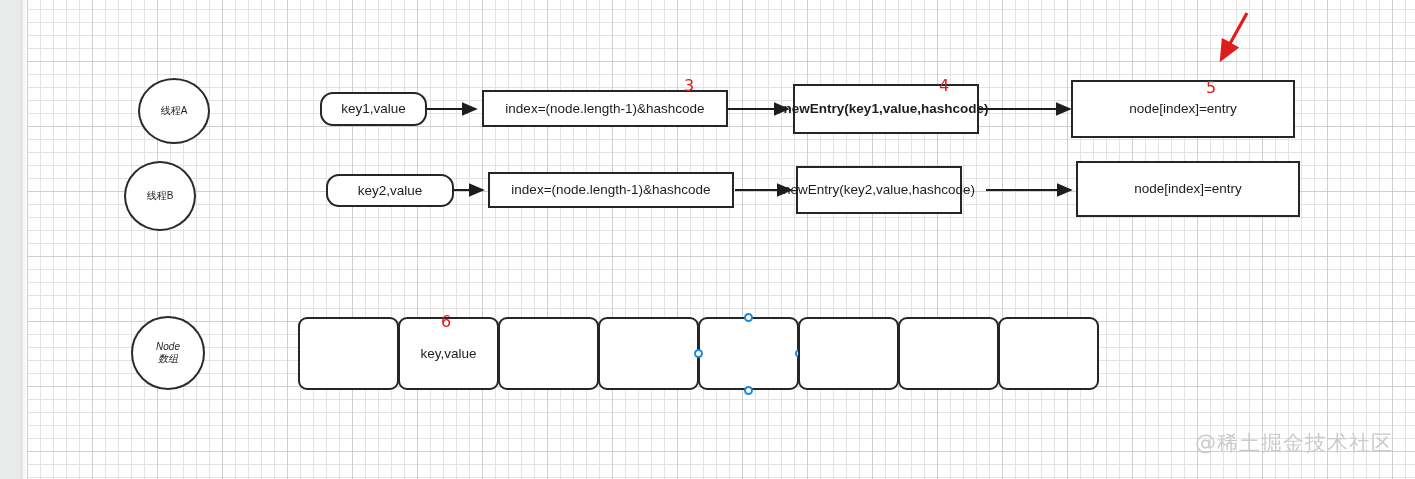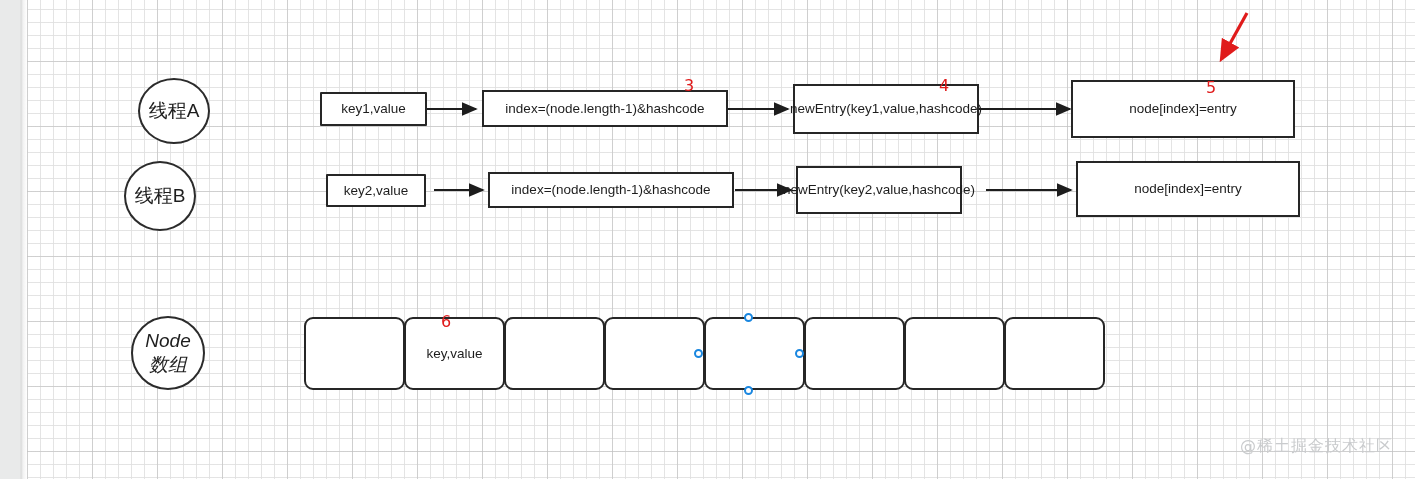--- a/index.html
+++ b/index.html
@@ -29,53 +29,53 @@
     background-position:0 -4px,0 -4px,0 -4px,0 -4px;
   }
 
   .node{position:absolute;box-sizing:border-box;}
 
   
   .circle{
     border:2px solid #2b2b2b;border-radius:50%;
     background:#fff;
     display:flex;align-items:center;justify-content:center;
-    text-align:center;line-height:1.25;color:#1d1d1d;font-size:19px;
+    text-align:center;line-height:1.25;color:#1d1d1d;font-size:10px;
     white-space:pre-line;
   }
 
   
   .rect{
     border:2.5px solid #262626;background:#fff;
     display:flex;align-items:center;justify-content:center;
     text-align:center;color:#1d1d1d;font-size:13.5px;line-height:1.3;
     padding:0 6px;
   }
-  .rect.round{border-radius:1px;border-width:2px;}
-  .rect.cell{border-width:2.5px;border-radius:9px;margin-left:6px;}
+  .rect.round{border-radius:13px;border-width:2px;}
+  .rect.cell{border-width:2.5px;border-radius:9px;}
 
   
   .annot{
     position:absolute;color:#e01b1b;font-size:16px;line-height:1;
     font-family:"DejaVu Sans",sans-serif;
     pointer-events:none;
   }
 
   
   .links{position:absolute;left:0;top:0;width:1415px;height:479px;}
 
   
   .handle{
     position:absolute;width:9px;height:9px;border-radius:50%;
     background:#ffffff;border:2px solid #1a87e0;box-sizing:border-box;
   }
 
   .watermark{
     position:absolute;right:22px;bottom:22px;
-    color:#c9cbcd;font-size:16px;letter-spacing:1px;
+    color:#c9cbcd;font-size:21px;letter-spacing:1px;
     font-family:"DejaVu Sans",sans-serif;
   }
 </style>
 </head>
 <body>
 
 <div id="stage">
 
   <div class="gutter"></div>
   <div class="canvas"></div>
@@ -101,29 +101,29 @@
     <line x1="1247" y1="13" x2="1222" y2="58" stroke="#e01b1b" stroke-width="3.2" marker-end="url(#ahred)"></line>
   </svg>
 
   <div class="node circle" style="left:138px;top:78px;width:72px;height:66px;">线程A</div>
 
   <div class="node rect round" style="left:320px;top:92px;width:107px;height:34px;">key1,value</div>
 
   <div class="node rect" style="left:482px;top:90px;width:246px;height:37px;">index=(node.length-1)&amp;hashcode</div>
   <span class="annot" style="left:684px;top:78px;">3</span>
 
-  <div class="node rect" style="left:793px;top:84px;width:186px;height:50px;">newEntry(key1,value,hashcode)</div>
+  <div class="node rect" style="left:793px;top:84px;width:186px;height:50px;font-weight:bold;">newEntry(key1,value,hashcode)</div>
   <span class="annot" style="left:939px;top:78px;">4</span>
 
   <div class="node rect" style="left:1071px;top:80px;width:224px;height:58px;">node[index]=entry</div>
   <span class="annot" style="left:1206px;top:80px;">5</span>
 
   <div class="node circle" style="left:124px;top:161px;width:72px;height:70px;">线程B</div>
 
-  <div class="node rect round" style="left:326px;top:174px;width:100px;height:33px;">key2,value</div>
+  <div class="node rect round" style="left:326px;top:174px;width:128px;height:33px;">key2,value</div>
 
   <div class="node rect" style="left:488px;top:172px;width:246px;height:36px;">index=(node.length-1)&amp;hashcode</div>
 
   <div class="node rect" style="left:796px;top:166px;width:166px;height:48px;">newEntry(key2,value,hashcode)</div>
 
   <div class="node rect" style="left:1076px;top:161px;width:224px;height:56px;">node[index]=entry</div>
 
   <div class="node circle" style="left:131px;top:316px;width:74px;height:74px;font-style:italic;">Node
 数组</div>
 

